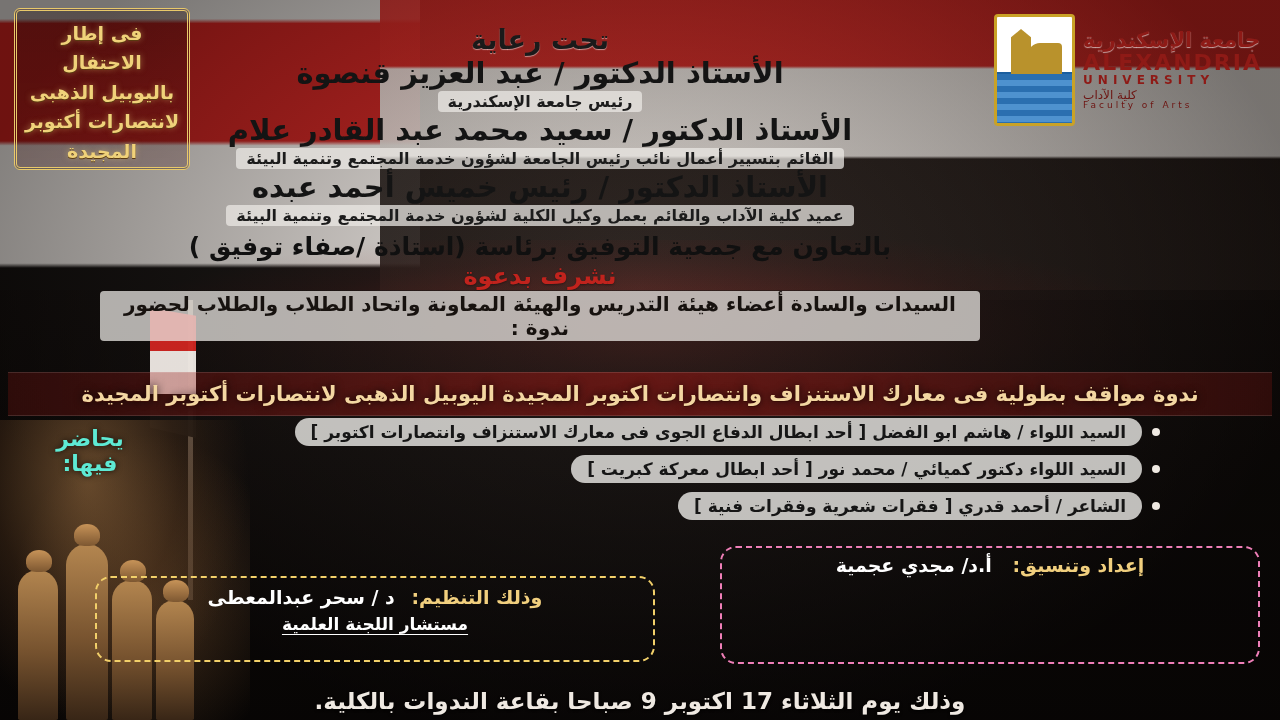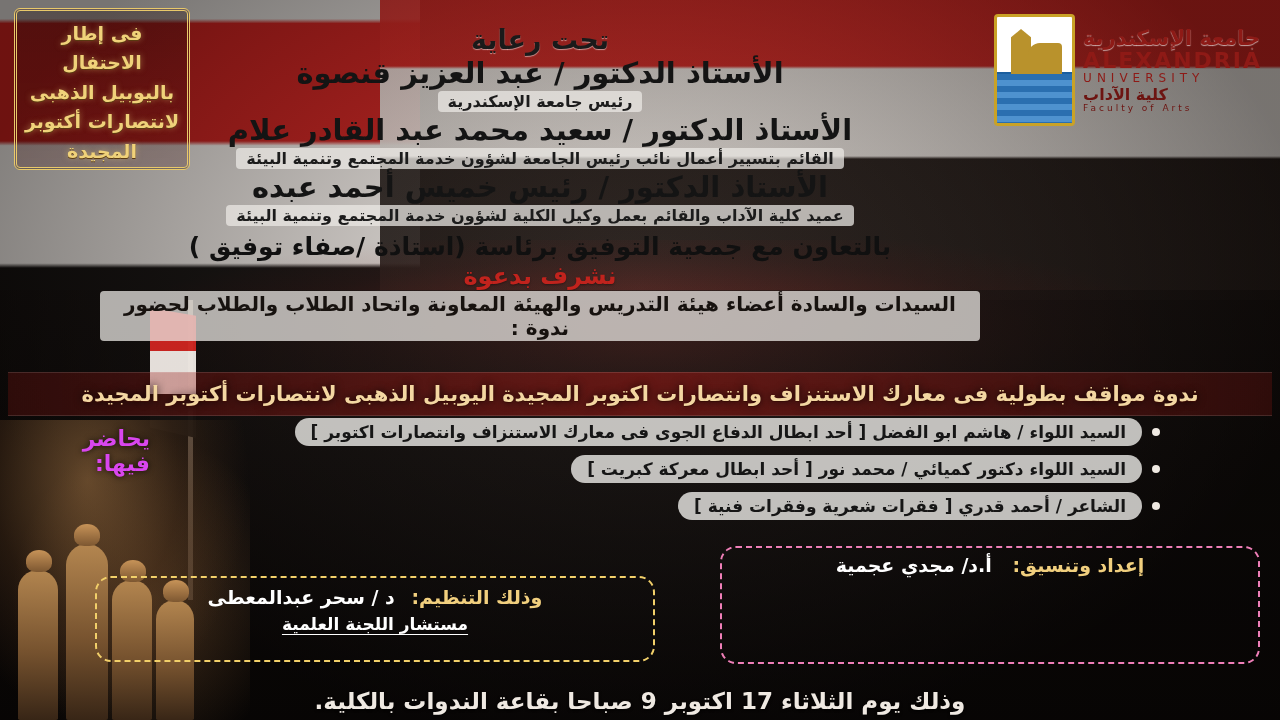--- a/index.html
+++ b/index.html
@@ -102,22 +102,22 @@
     position: absolute; right: 18px; top: 10px;
     width: 268px; height: 120px;
     display: flex; align-items: center; justify-content: flex-end; gap: 8px;
   }
   .uni-text { text-align: left; line-height: 1.05; }
   .uni-ar {
     font-size: 21px; font-weight: bold; color: #8e1a16;
     text-shadow: 0 1px 1px rgba(255,255,255,.6);
   }
   .uni-en1 { font-size: 22px; font-weight: bold; color: #8e1a16; letter-spacing: 2px; }
-  .uni-en2 { font-size: 12px; font-weight: normal; color: #8e1a16; letter-spacing: 5px; }
-  .uni-ar2 { font-size: 16px; font-weight: bold; color: #6d1411; margin-top: 2px; }
+  .uni-en2 { font-size: 12px; font-weight: bold; color: #8e1a16; letter-spacing: 5px; }
+  .uni-ar2 { font-size: 12px; font-weight: normal; color: #6d1411; margin-top: 2px; }
   .uni-en3 { font-size: 9px; color: #6d1411; letter-spacing: 3px; }
   .crest {
     width: 86px; height: 112px;
     border: 3px solid #c9a227; border-radius: 4px;
     background: linear-gradient(180deg,#ffffff 0%, #ffffff 52%, #1b5e9e 52%, #3f86c9 100%);
     position: relative; overflow: hidden;
   }
   .crest .tower {
     position: absolute; left: 14px; top: 12px; width: 20px; height: 46px;
     background: #b9922c;
@@ -183,22 +183,22 @@
     letter-spacing: 1px;
     text-shadow: 0 0 8px rgba(0,0,0,.8), 0 1px 0 #4a1008;
   }
 
   
   .speakers {
     position: absolute; right: 120px; left: 230px; top: 418px;
   }
   .spk-label {
     position: absolute; right: 1010px; top: 8px;
-    width: 120px; text-align: right;
-    font-size: 22px; font-weight: bold; color: #d946ef;
+    width: 120px; text-align: center;
+    font-size: 22px; font-weight: bold; color: #5eead4;
     text-shadow: 0 0 6px rgba(0,0,0,.8);
   }
   .spk-row {
     display: flex; align-items: center; justify-content: flex-start;
     margin-bottom: 9px;
   }
   .spk-pill {
     background: rgba(238,236,232,0.8);
     border-radius: 14px;
     padding: 4px 16px;

